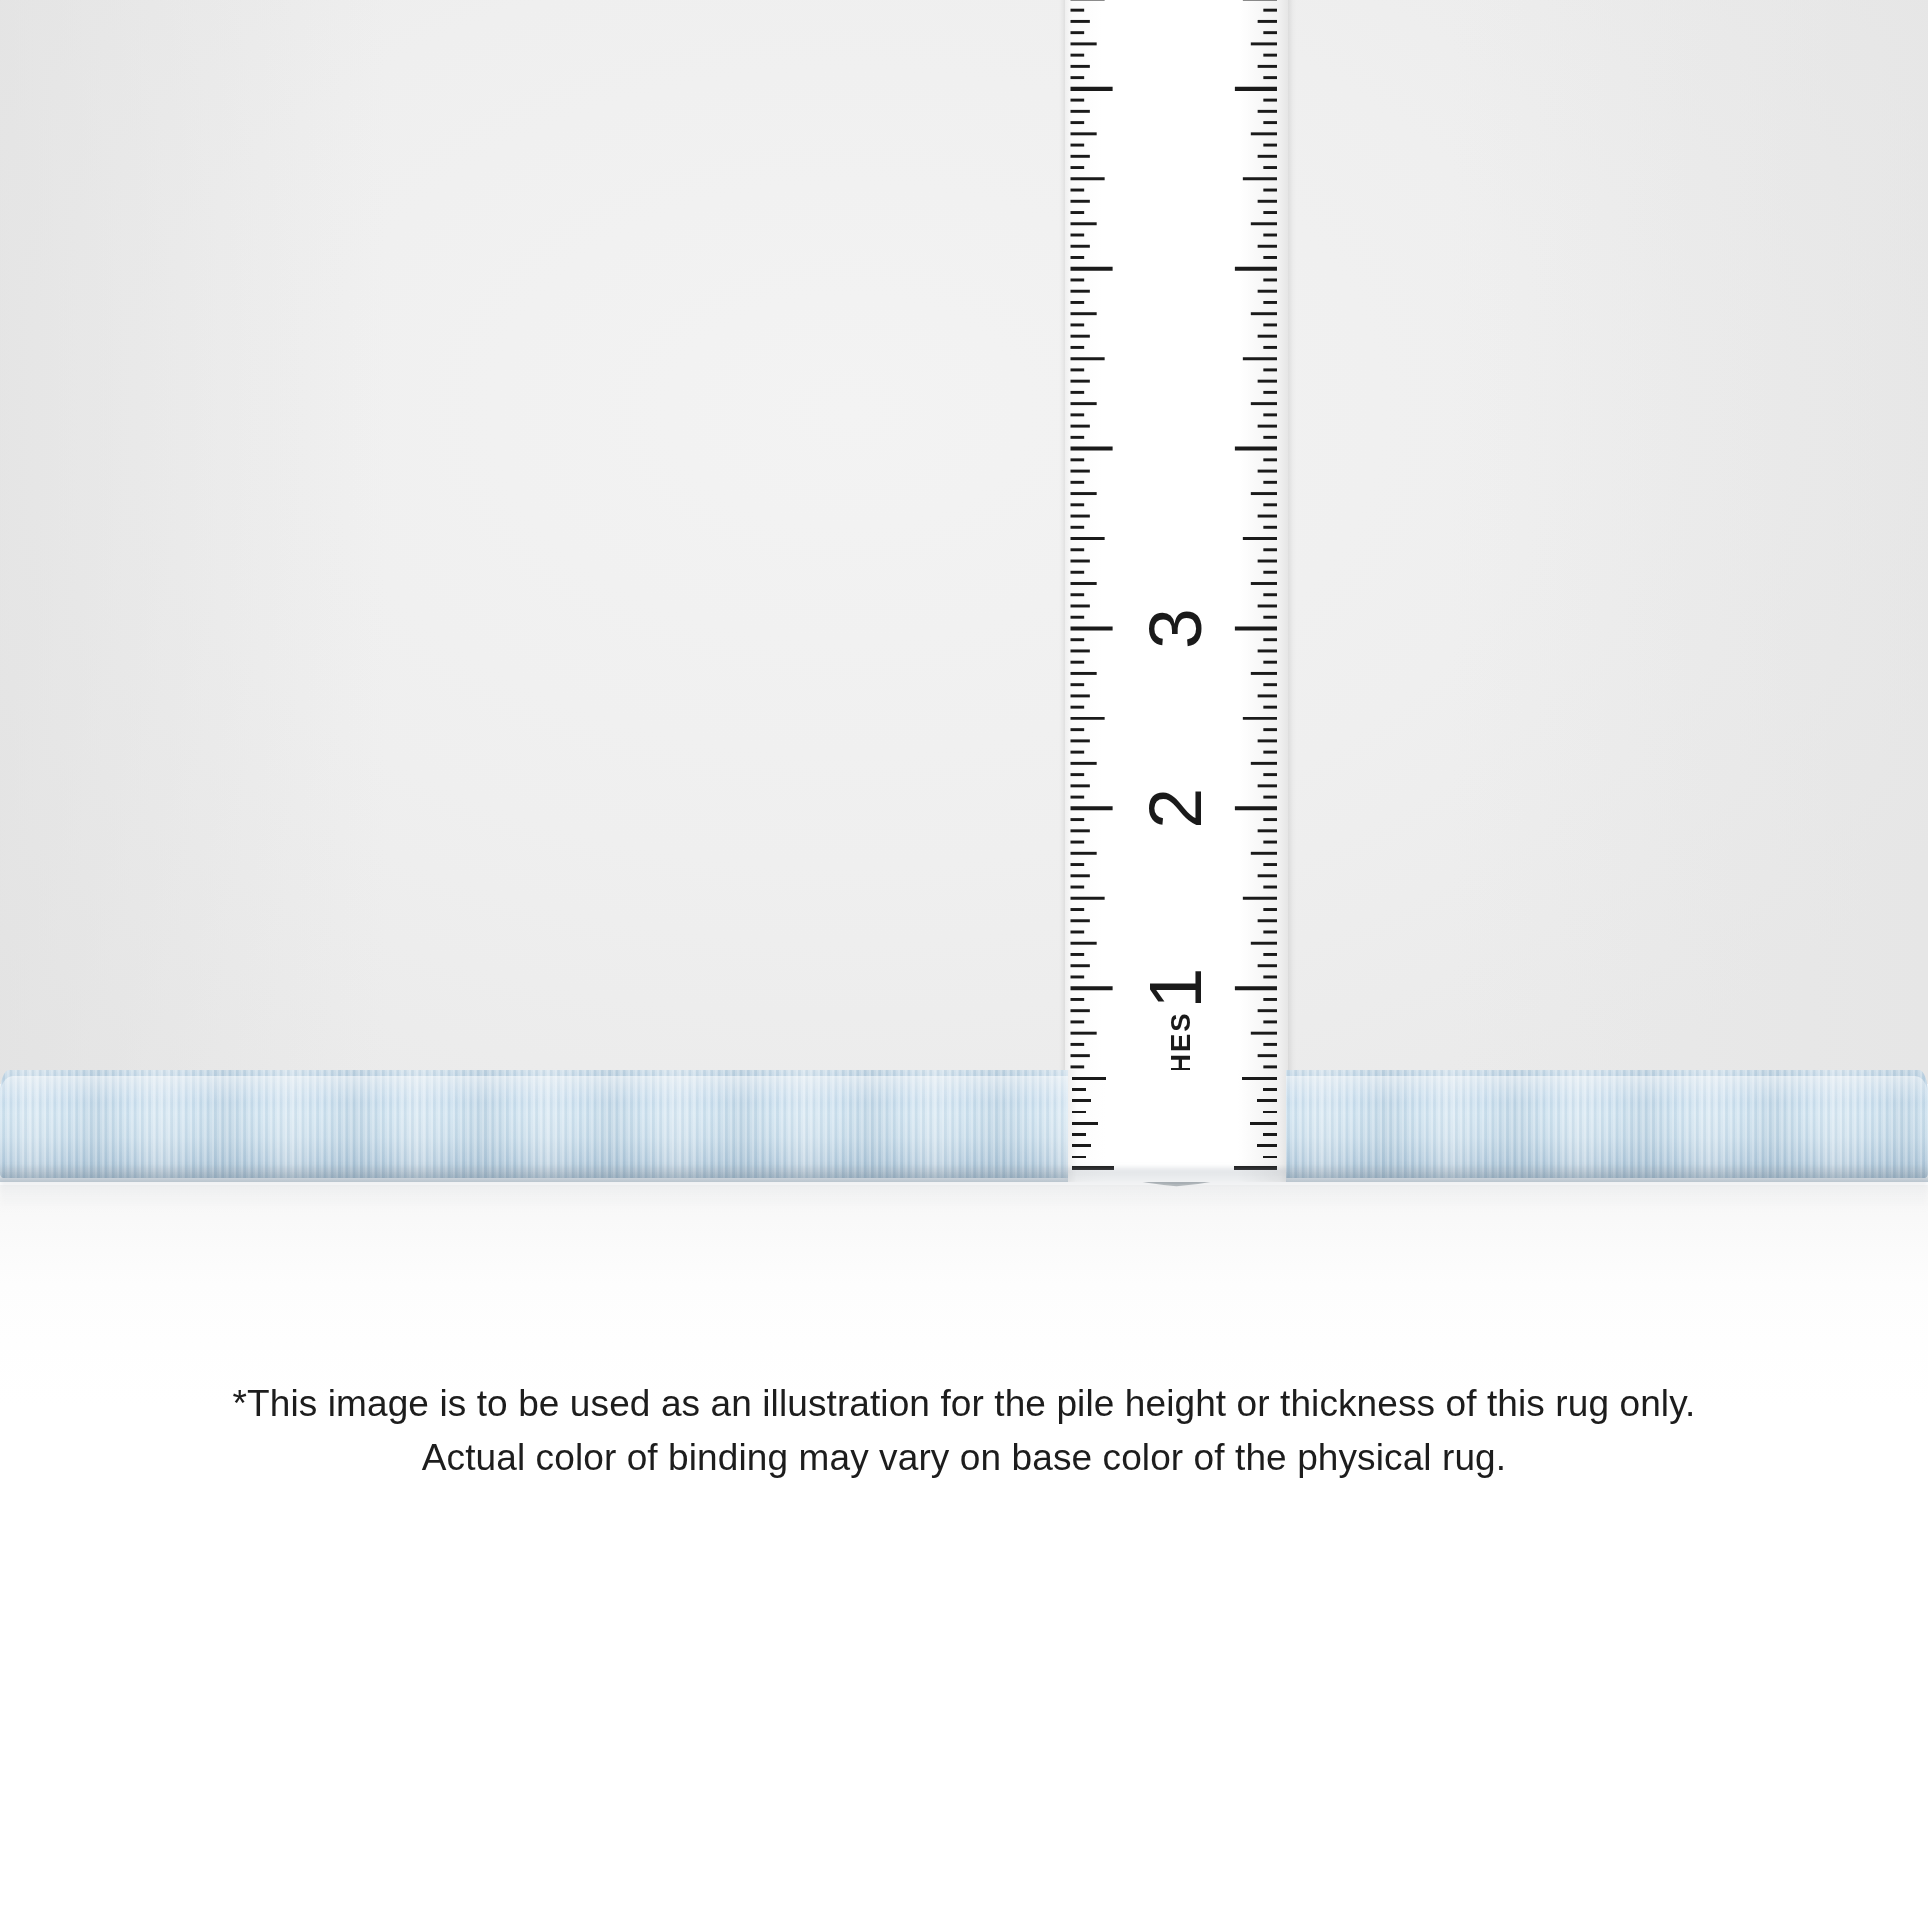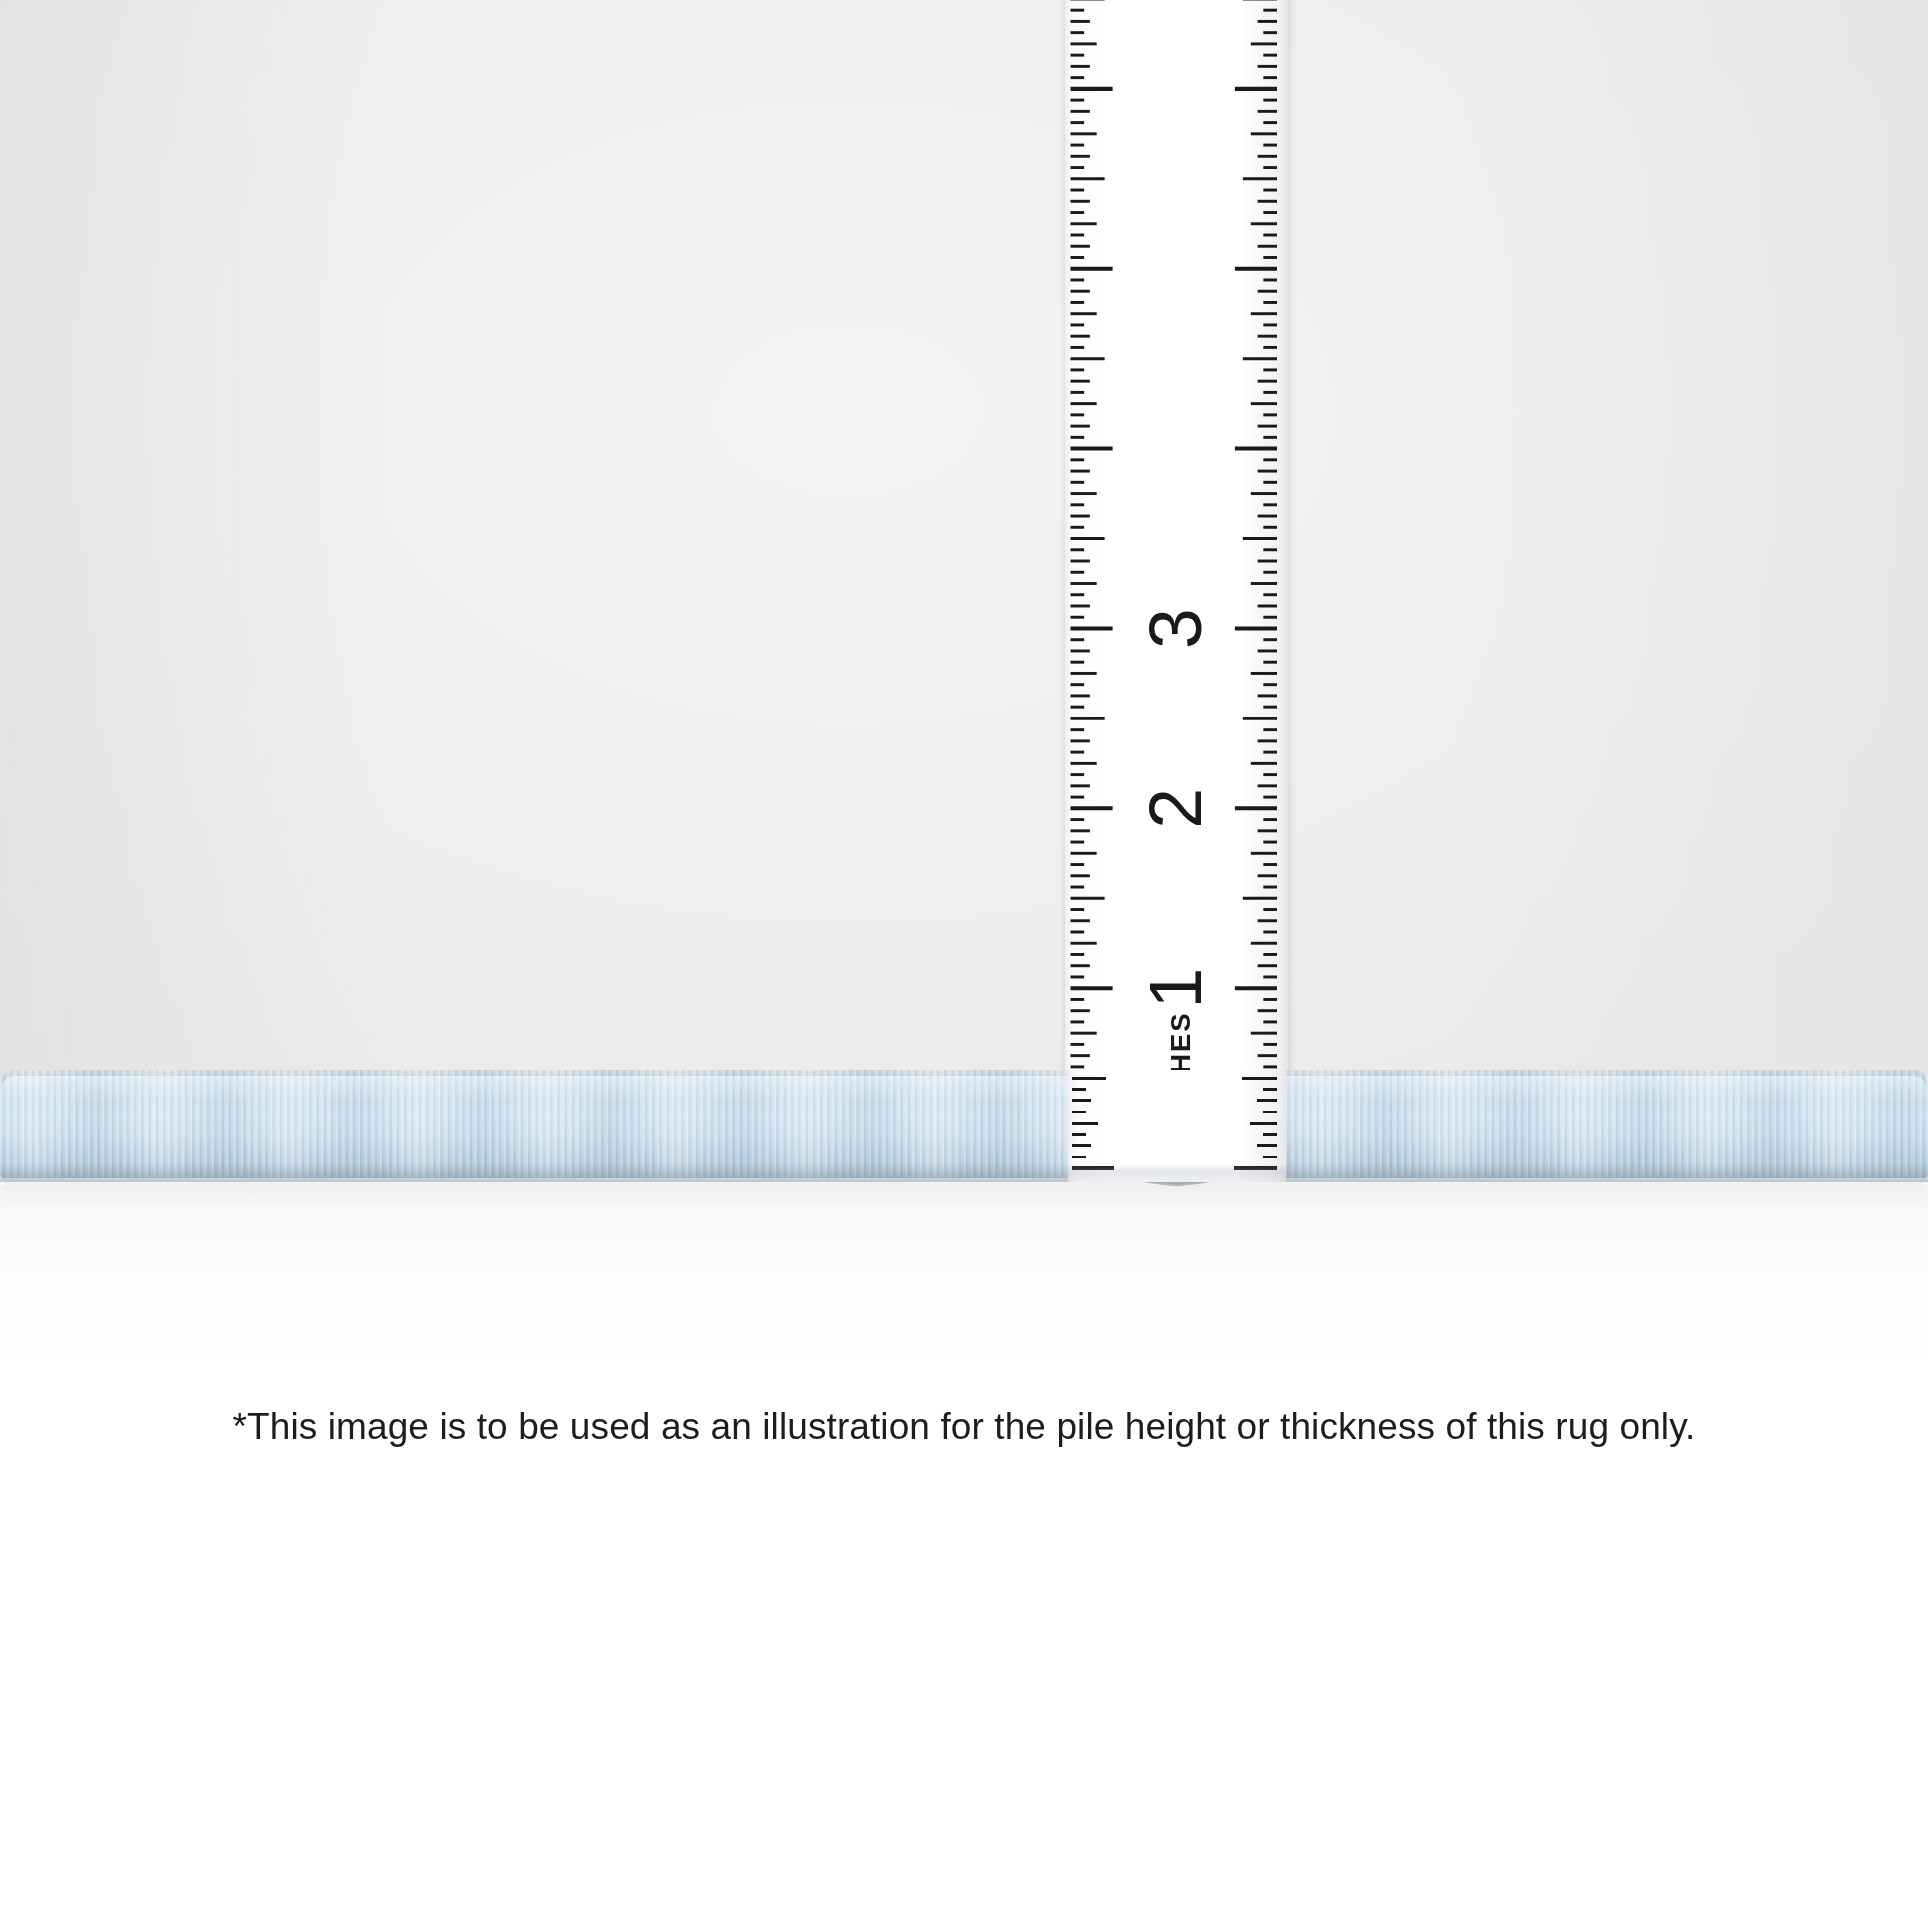--- a/index.html
+++ b/index.html
@@ -177,21 +177,20 @@
   .caption {
     position: absolute;
     left: 0;
     top: 1377px;
     width: 1928px;
     text-align: center;
     color: #1d1d1d;
     font-size: 37px;
     line-height: 1.45;
     letter-spacing: 0.1px;
-    margin-top: 23px;
   }
   .caption-line { display: block; }
 </style>
 </head>
 <body>
 
 <div class="scene">
 
   <div class="backdrop"></div>
   <div class="backdrop-shade-left"></div>
@@ -471,16 +470,17 @@
           <line x1="4" x2="18.88" y1="-3.25" y2="-3.25" stroke="#1a1a1a" stroke-width="3.2"></line>
           <line x1="227" x2="212.12" y1="-3.25" y2="-3.25" stroke="#1a1a1a" stroke-width="3.2"></line>
         </g>
     </svg>
   </div>
 
   <div class="floor-shadow"></div>
 
   <div class="caption">
     <span class="caption-line">*This image is to be used as an illustration for the pile height or thickness of this rug only.</span>
+    <span class="caption-line">Actual color of binding may vary on base color of the physical rug.</span>
   </div>
 
 </div>
 
 
 </body></html>

